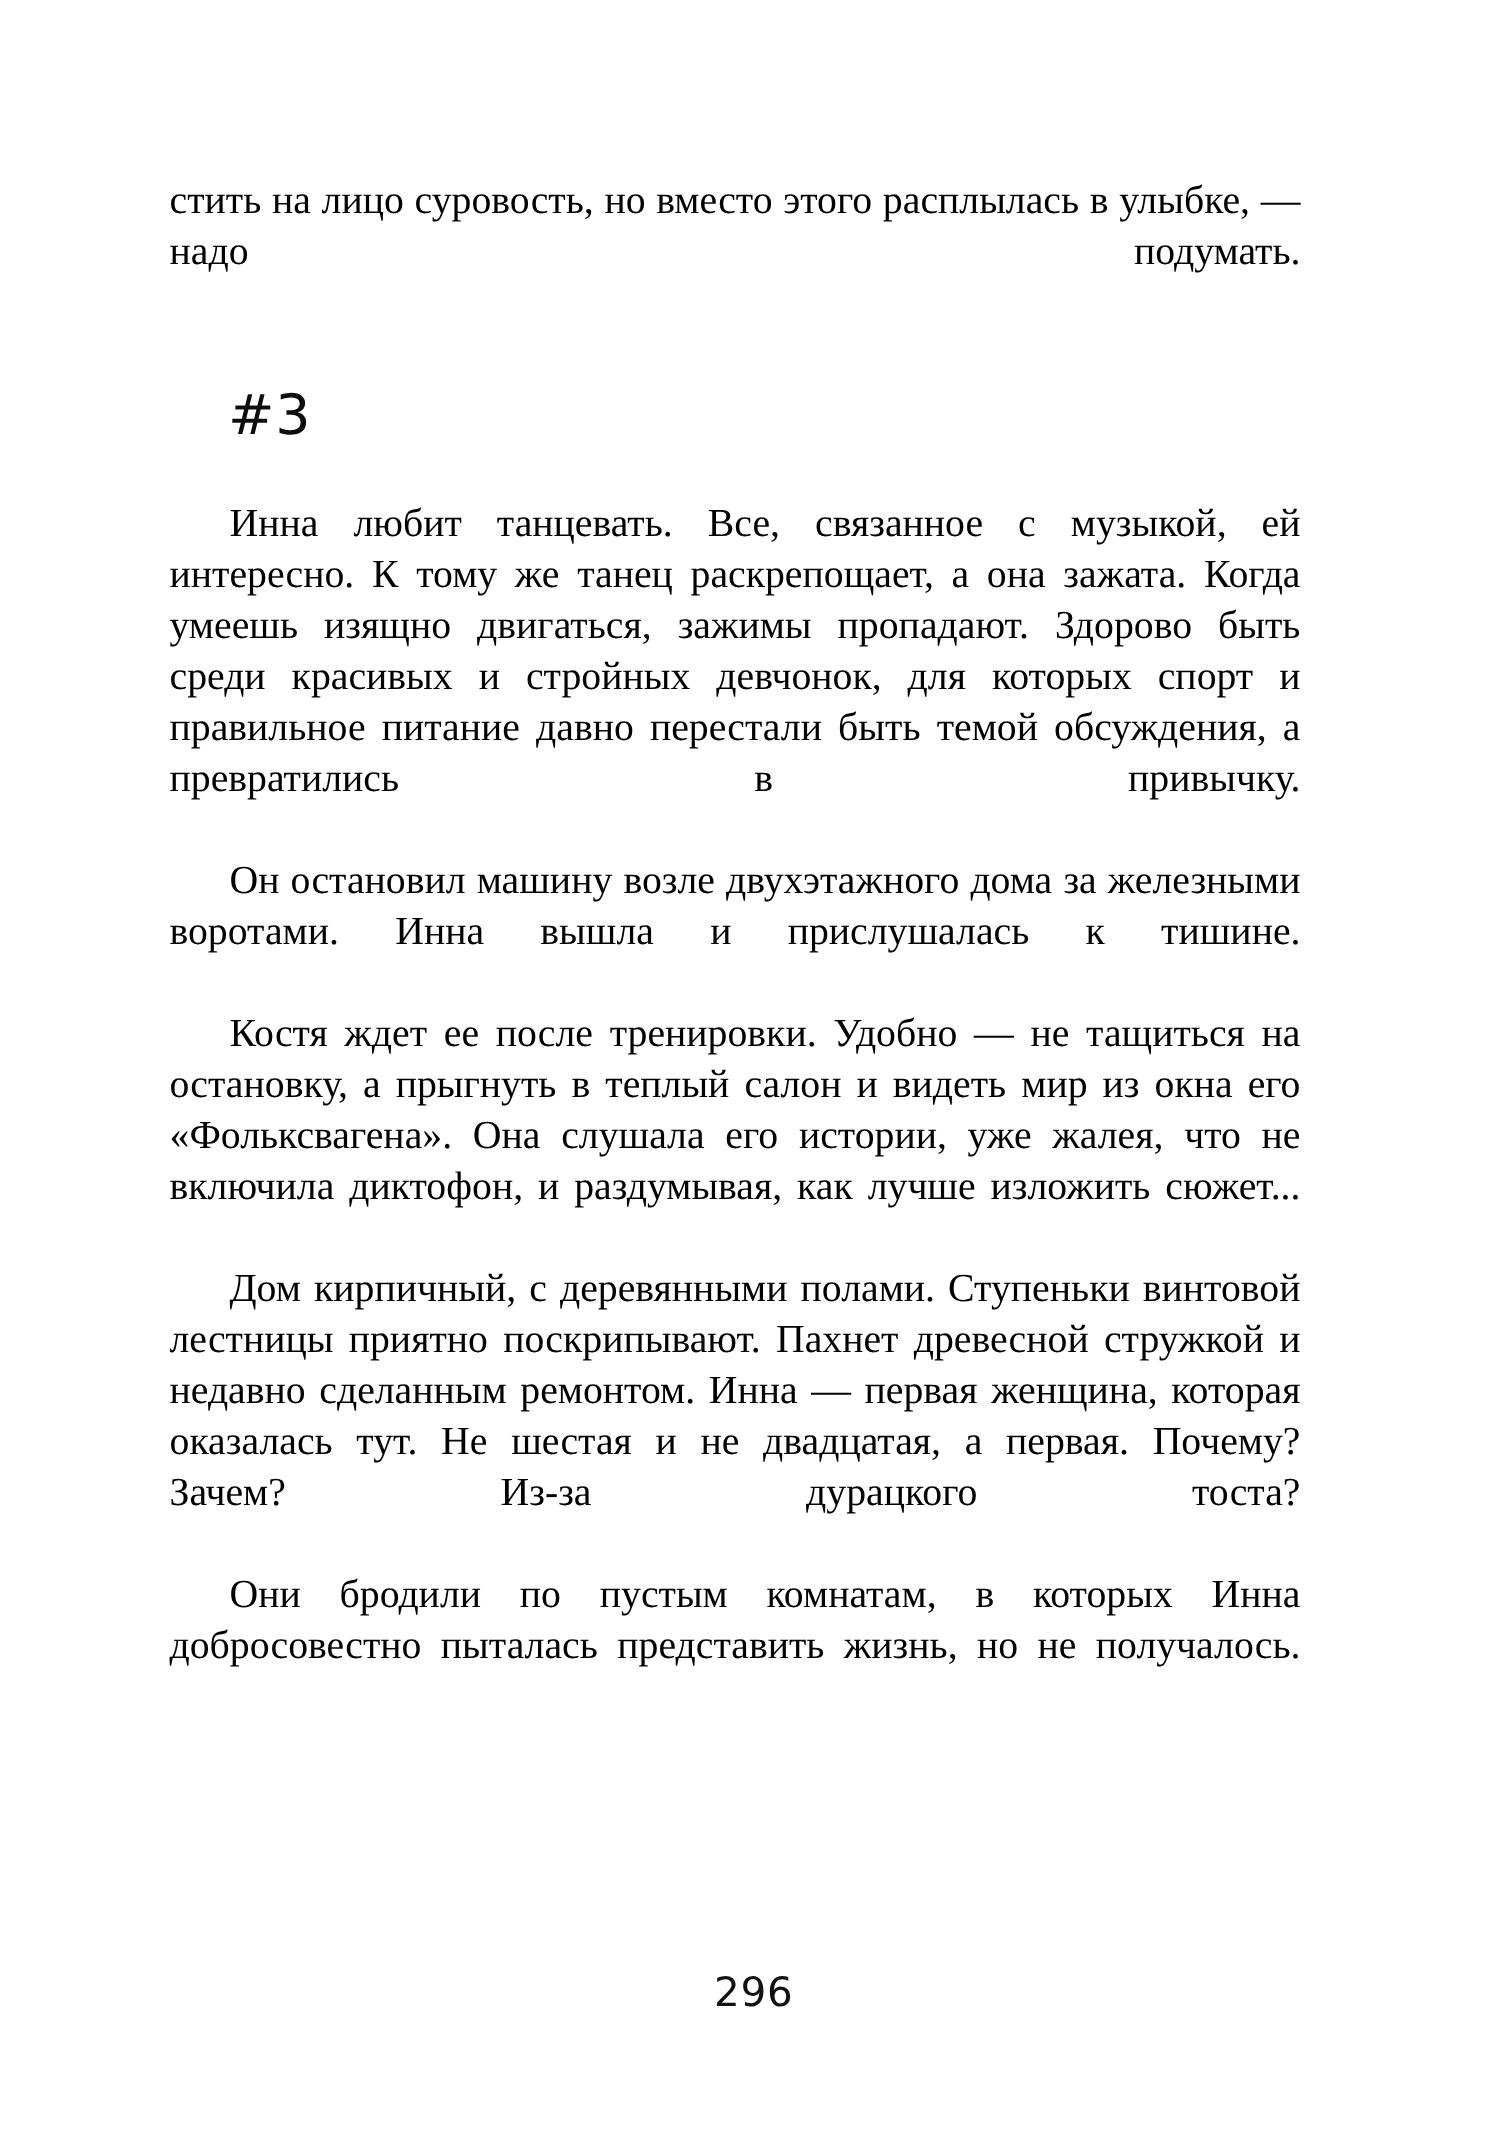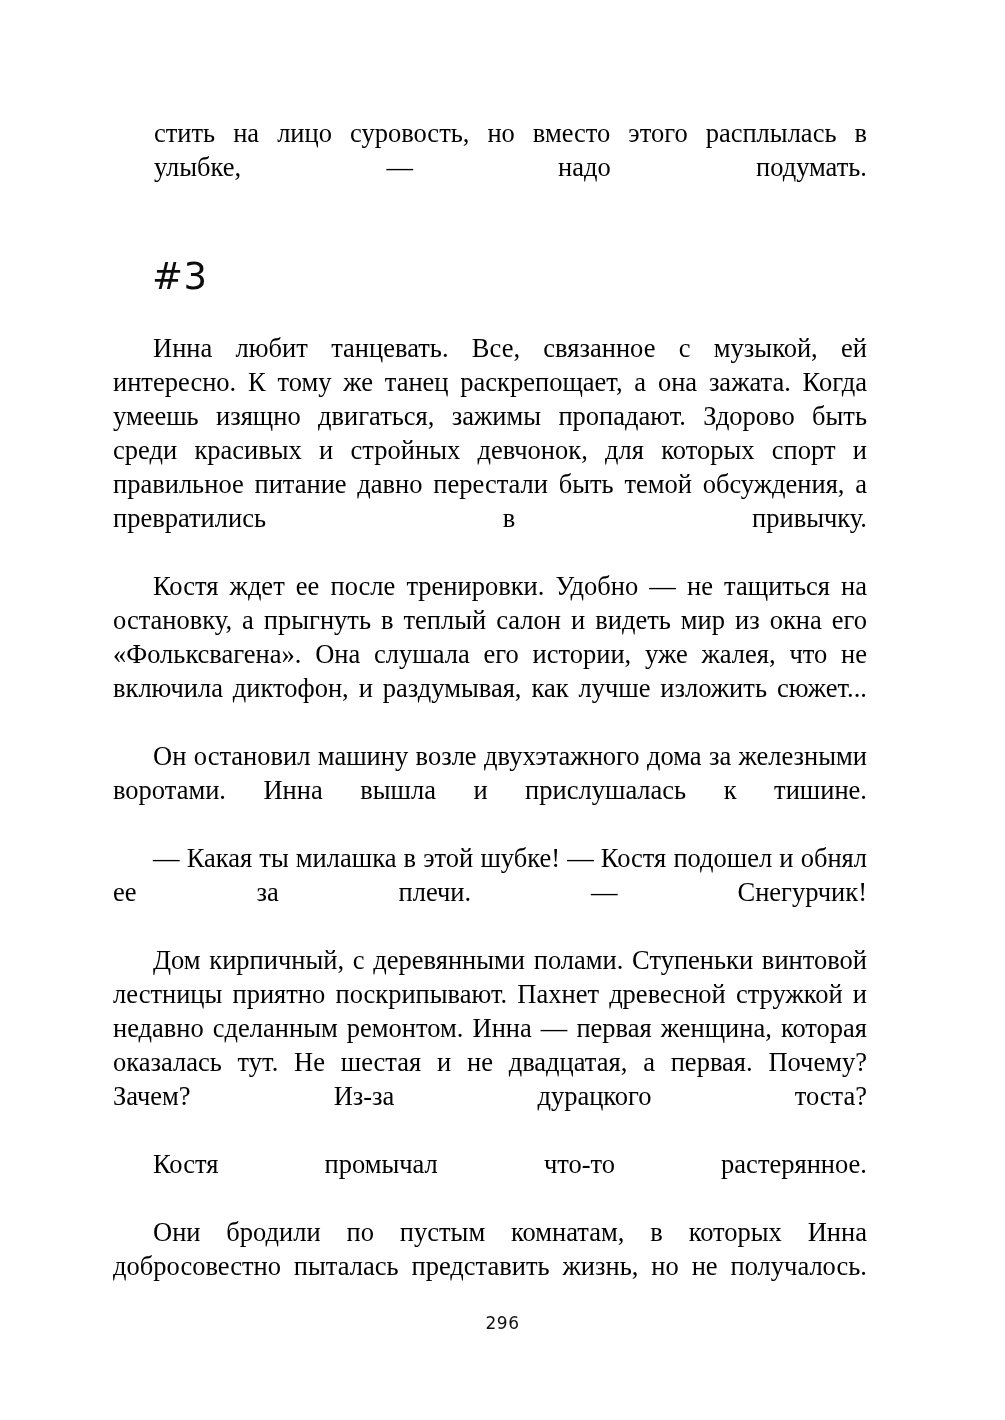--- a/index.html
+++ b/index.html
@@ -29,21 +29,20 @@
     hyphens: none;
     word-spacing: 0.01em;
   }
 
   .para.indent {
     text-indent: 40px;
   }
 
   .para.no-indent {
     text-indent: 0;
-    margin-left: 41px;
   }
 
   
   .para::after {
     content: "";
     display: inline-block;
     width: 100%;
   }
 
   .section-heading {
@@ -58,21 +57,21 @@
     letter-spacing: 0.5px;
   }
 
   .page-number {
     position: absolute;
     left: 0;
     right: 0;
     top: 1313px;
     text-align: center;
     font-family: "DejaVu Sans", "Liberation Sans", sans-serif;
-    font-size: 17px;
+    font-size: 27px;
     font-weight: 400;
     color: #111111;
     letter-spacing: 0.5px;
   }
 
   .block-top { position: absolute; left: 113px; top: 116px; width: 754px; }
   .block-body { position: absolute; left: 113px; top: 331px; width: 754px; }
 </style>
 </head>
 <body>
@@ -80,23 +79,21 @@
 <div class="page">
 
   <div class="block-top">
     <p class="para no-indent">стить на лицо суровость, но вместо этого расплылась в улыбке, — надо подумать.</p>
   </div>
 
   <div class="section-heading">#3</div>
 
   <div class="block-body">
     <p class="para indent">Инна любит танцевать. Все, связанное с музыкой, ей интересно. К тому же танец раскрепощает, а она зажата. Когда умеешь изящно двигаться, зажимы пропадают. Здорово быть среди красивых и стройных девчонок, для которых спорт и правильное питание давно перестали быть темой обсуждения, а превратились в привычку.</p>
+    <p class="para indent">Он остановил машину возле двухэтажного дома за железными воротами. Инна вышла и прислушалась к тишине.</p>
     <p class="para indent">Костя ждет ее после тренировки. Удобно — не тащиться на остановку, а прыгнуть в теплый салон и видеть мир из окна его «Фольксвагена». Она слушала его истории, уже жалея, что не включила диктофон, и раздумывая, как лучше изложить сюжет...</p>
-    <p class="para indent">Он остановил машину возле двухэтажного дома за железными воротами. Инна вышла и прислушалась к тишине.</p>
-    <p class="para indent">— Какая ты милашка в этой шубке! — Костя подошел и обнял ее за плечи. — Снегурчик!</p>
     <p class="para indent">Дом кирпичный, с деревянными полами. Ступеньки винтовой лестницы приятно поскрипывают. Пахнет древесной стружкой и недавно сделанным ремонтом. Инна — первая женщина, которая оказалась тут. Не шестая и не двадцатая, а первая. Почему? Зачем? Из-за дурацкого тоста?</p>
-    <p class="para indent">Костя промычал что-то растерянное.</p>
     <p class="para indent">Они бродили по пустым комнатам, в которых Инна добросовестно пыталась представить жизнь, но не получалось.</p>
   </div>
 
   <div class="page-number">296</div>
 
 </div>
 
 </body></html>

